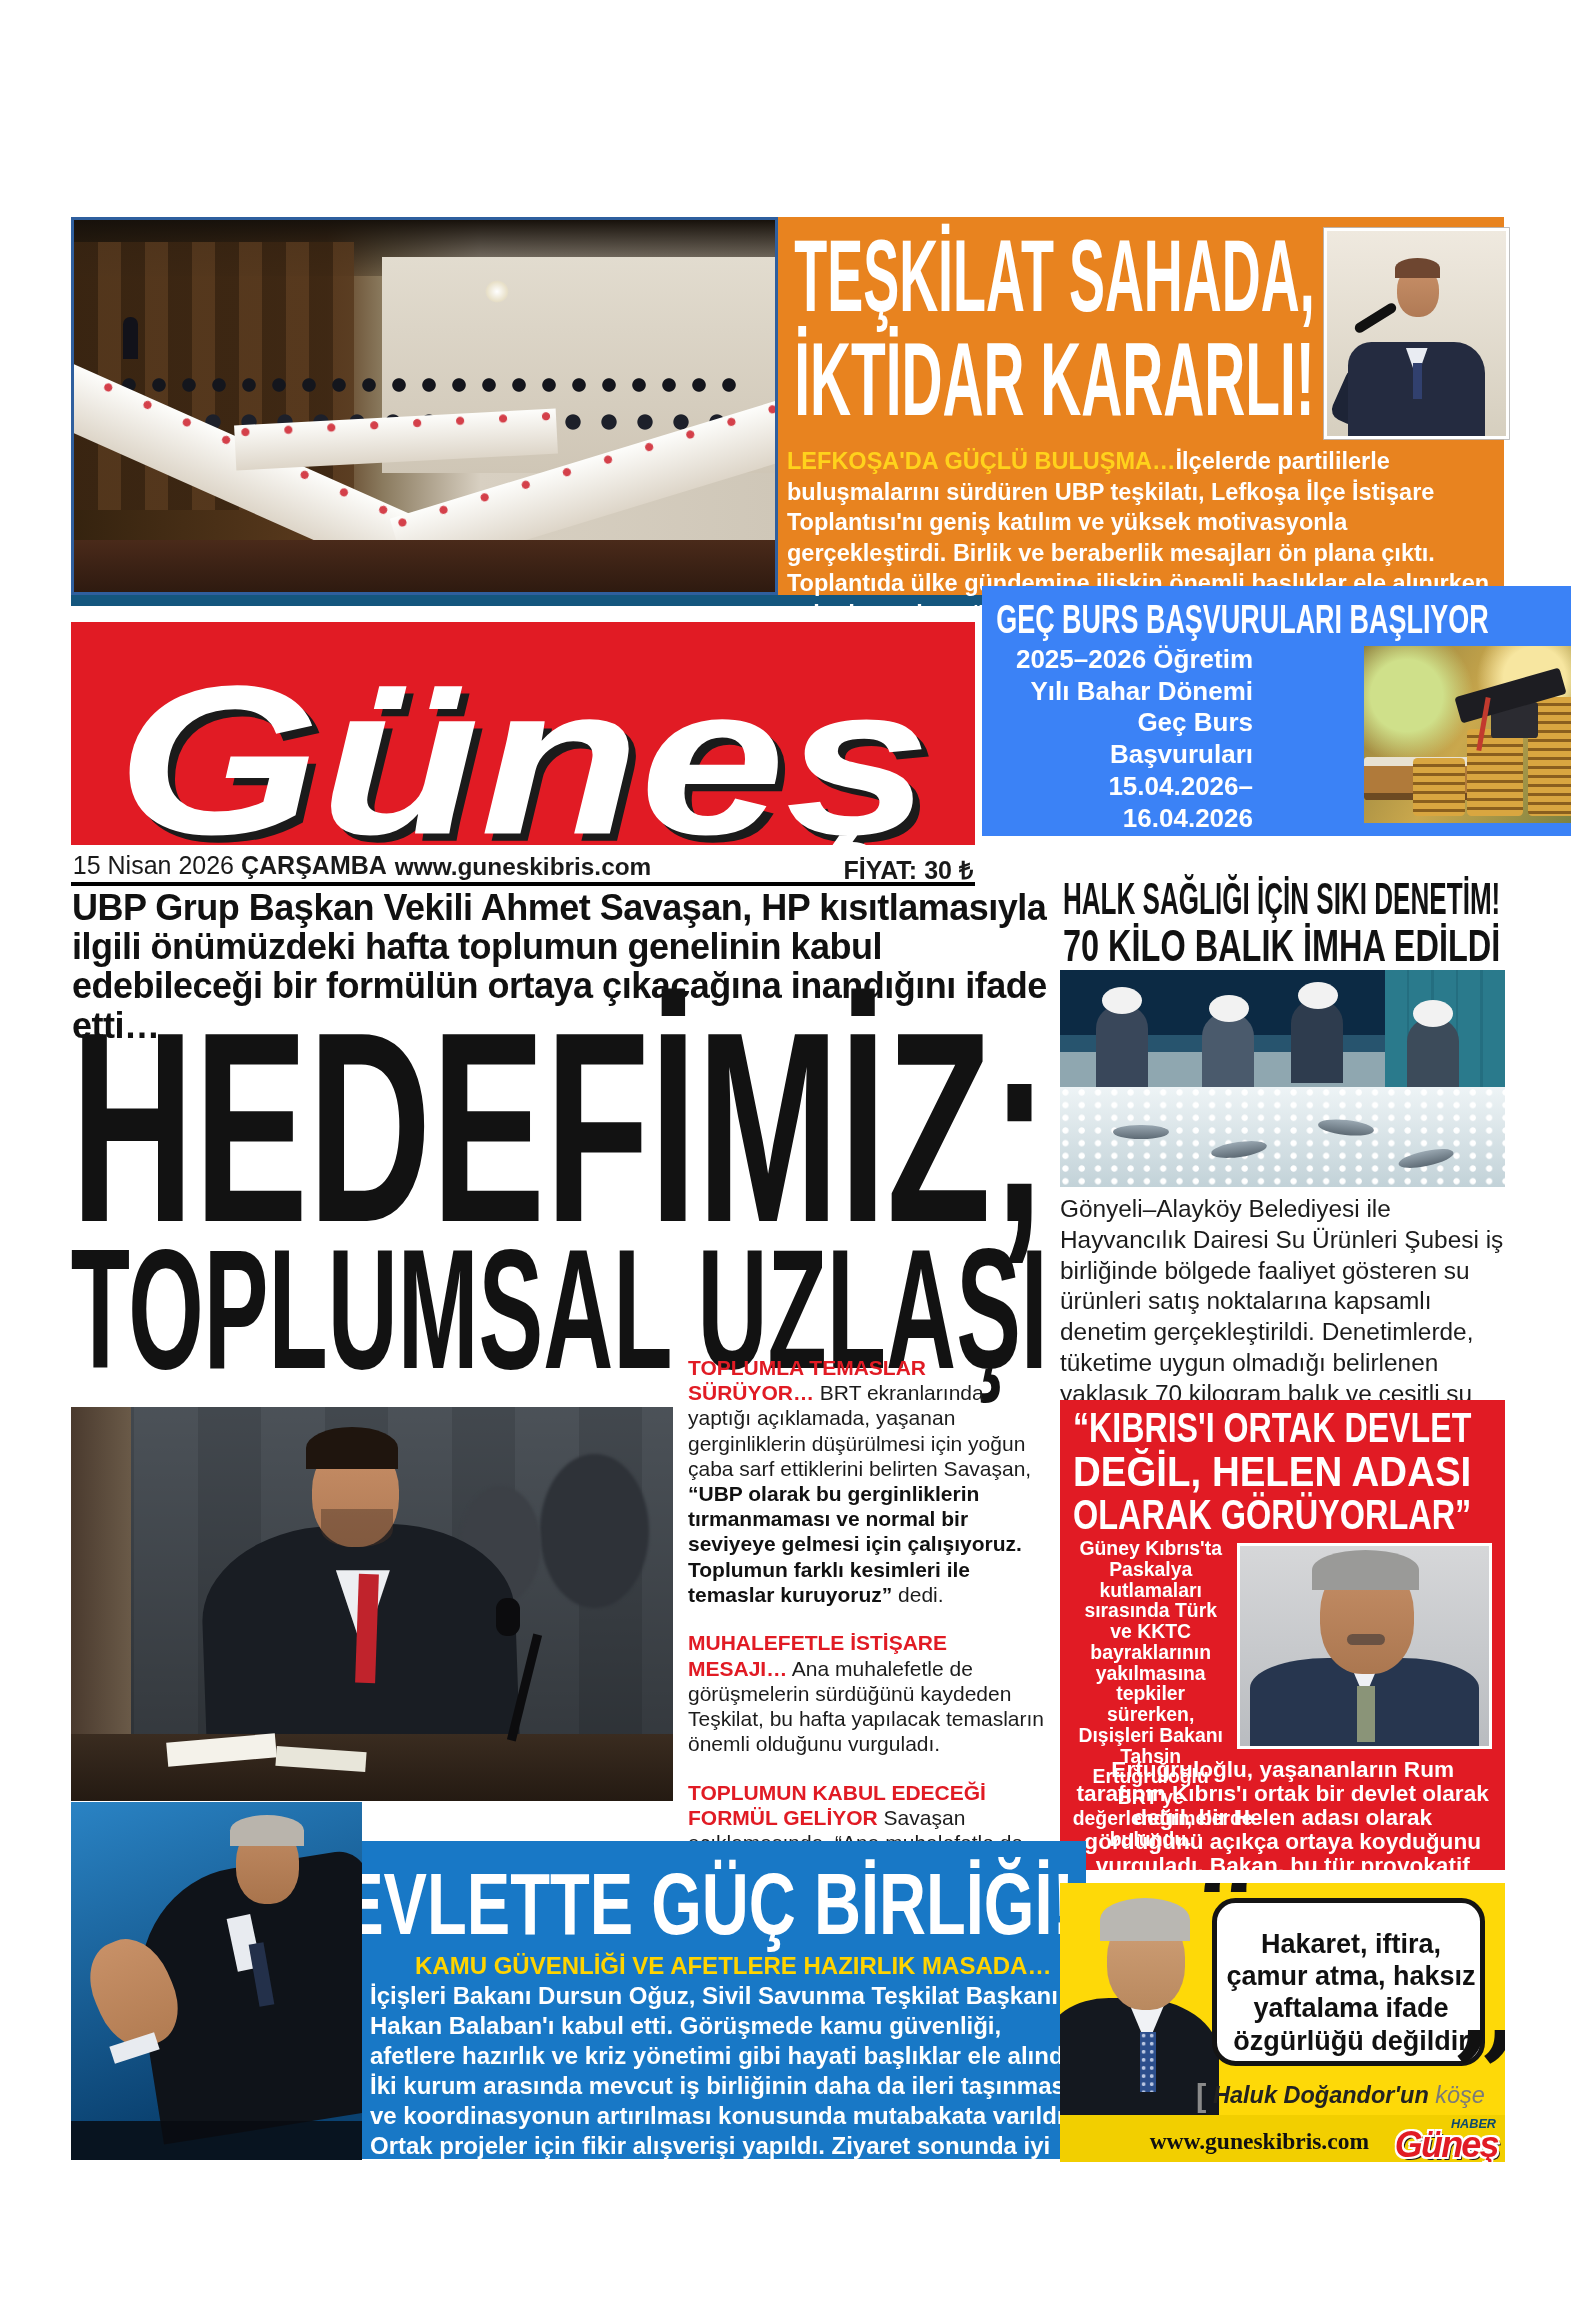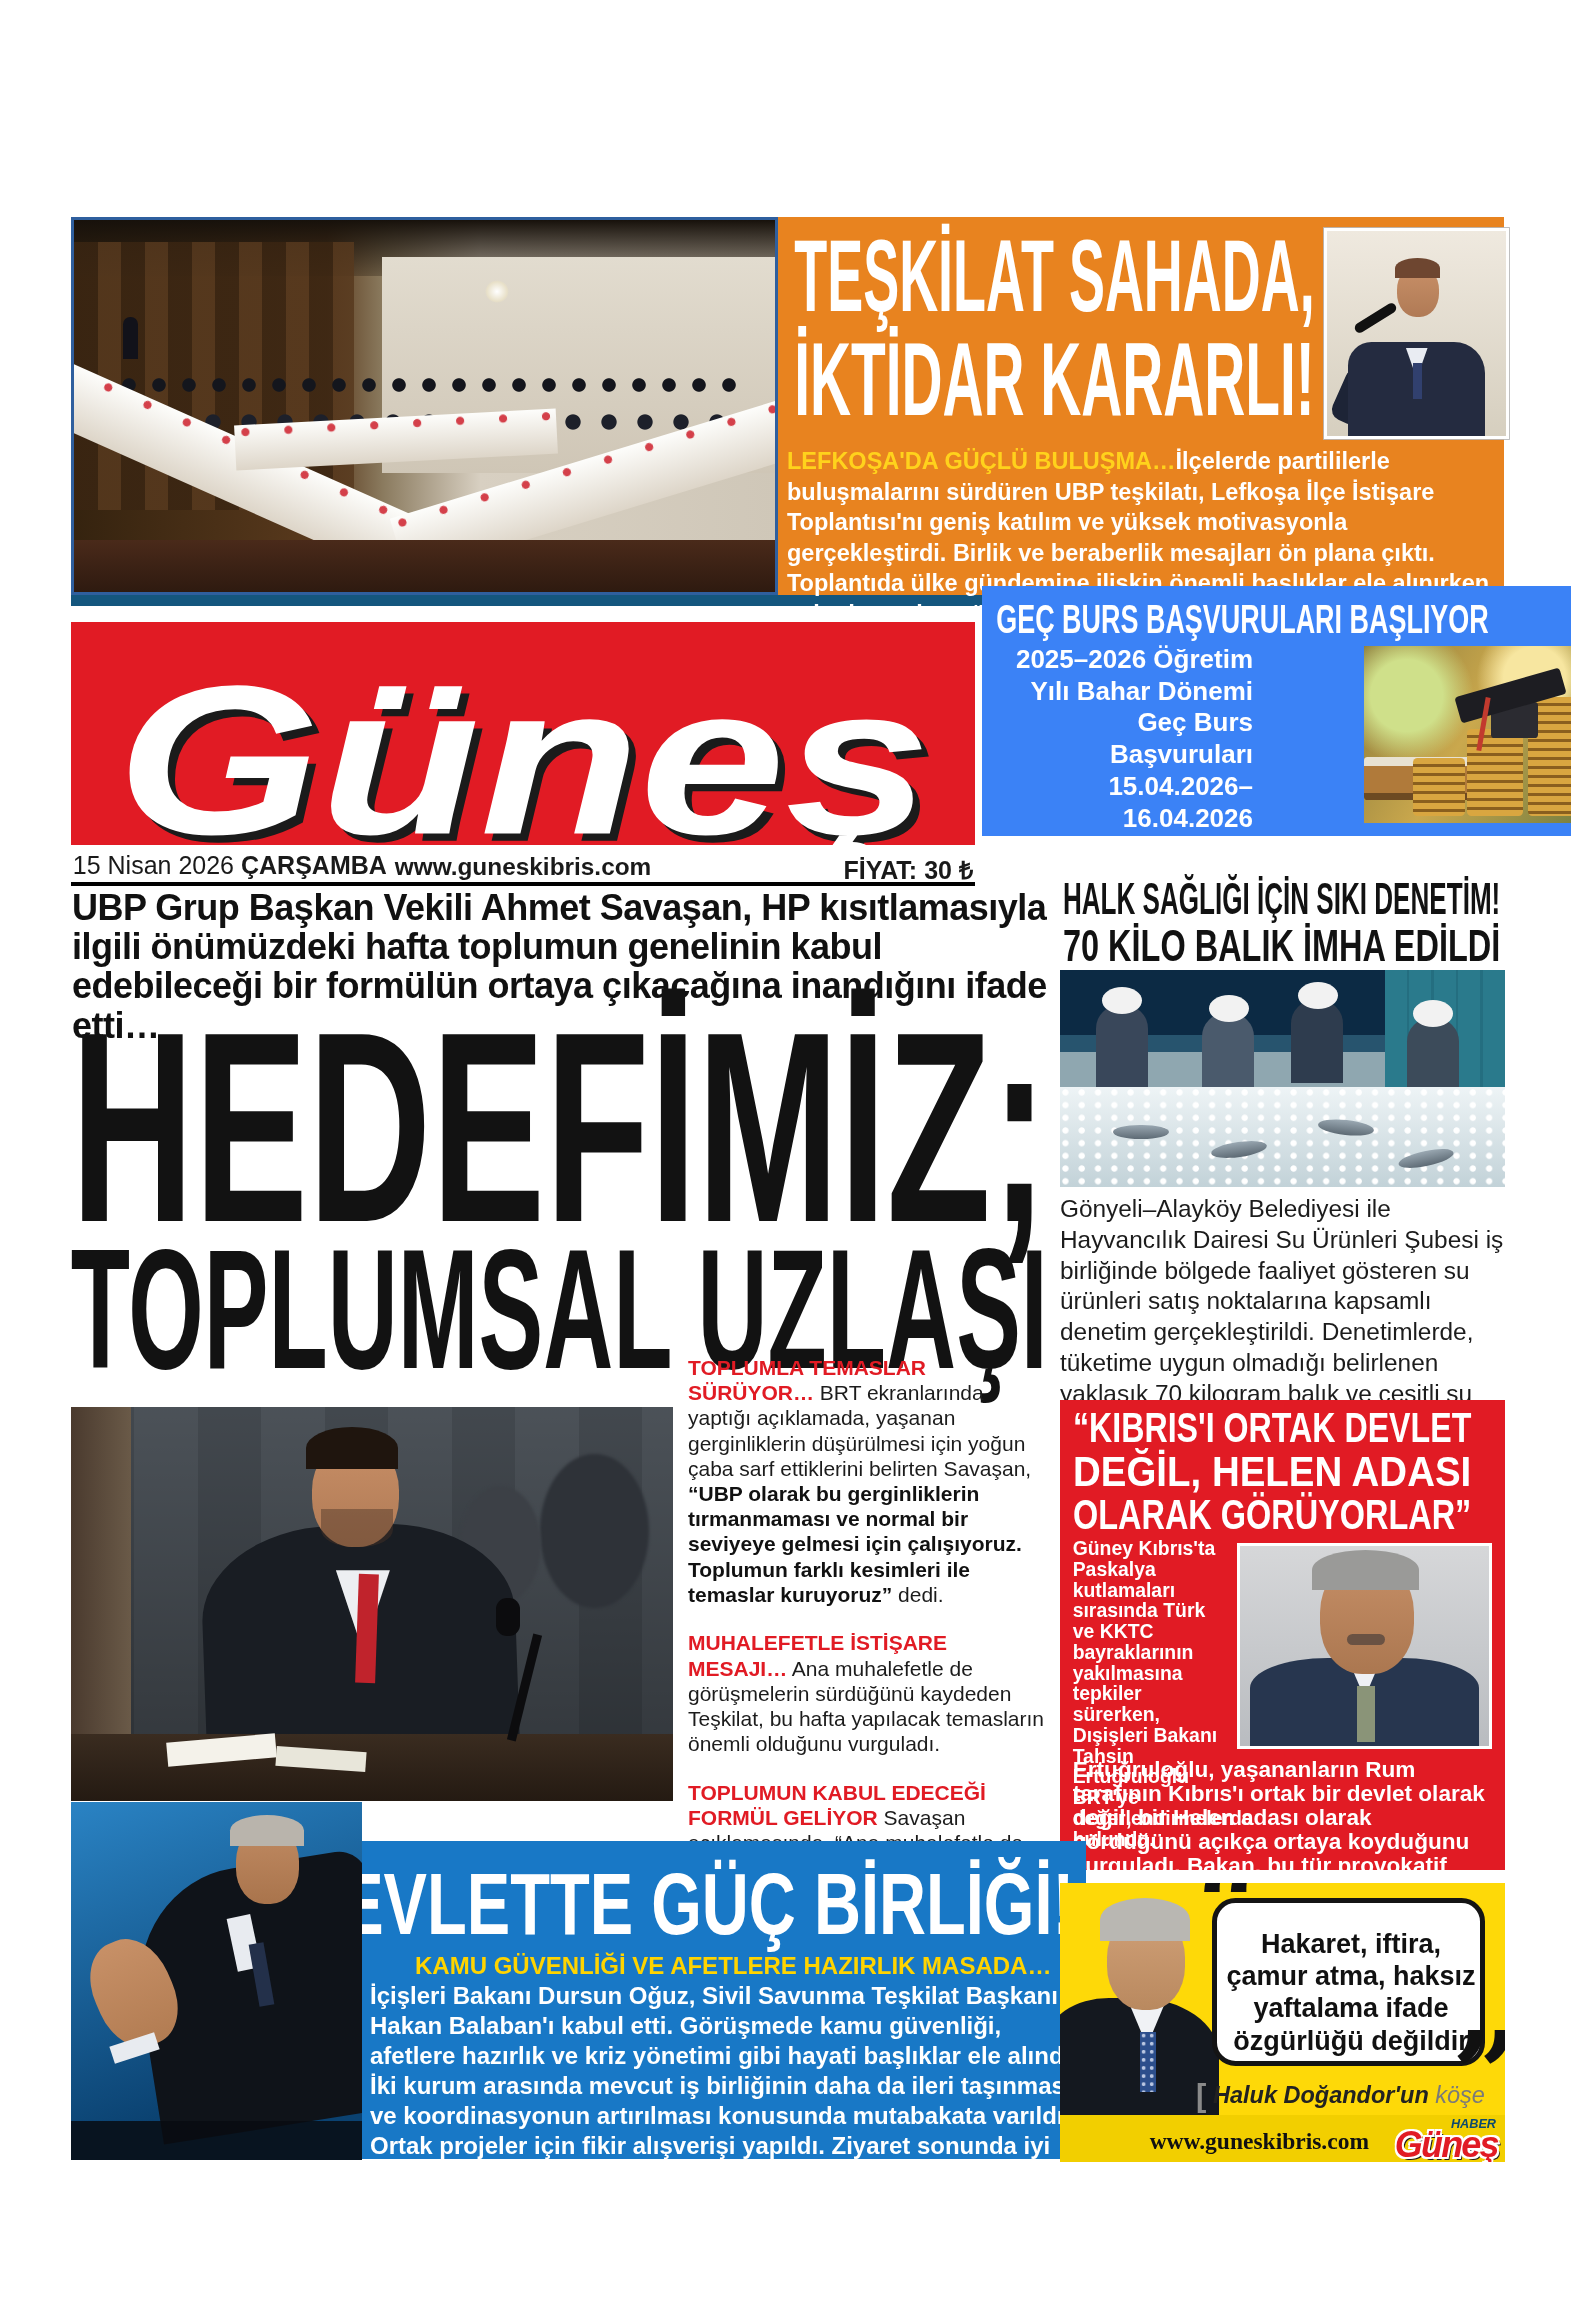--- a/index.html
+++ b/index.html
@@ -124,21 +124,21 @@
       background:radial-gradient(circle at 5.4px 5.4px,#ffffff 2.7px,transparent 3.6px),
                  linear-gradient(#eef4f6,#c2d2d8);background-size:16.3px 12.7px,100% 100%;}
   .fp-p{position:absolute;width:52px;height:83px;border-radius:23.5px 23.5px 0 0;}
   .fp-cap{position:absolute;left:6.3px;top:-18px;width:40px;height:27px;border-radius:50%;background:#f2f2f2;}
   .fp-fish{position:absolute;width:56px;height:14.5px;border-radius:50%;
       background:linear-gradient(#9aa8b2,#5d6a74);}
   .fish-body{left:1060px;top:1194px;width:445px;font-size:24.4px;line-height:1.26;color:#1c1c1c;}
   .fish-ref{position:absolute;right:0;bottom:-1.8px;color:#e11b24;font-weight:bold;font-size:25px;background:#fff;padding-left:7.2px;}
 
   
-  .red-box{left:1060px;top:1400px;width:445px;height:470px;background:#e11b24;box-sizing:border-box;padding:0;}
+  .red-box{left:1060px;top:1400px;width:445px;height:470px;background:#e11b24;box-sizing:border-box;padding:0;text-align:center;}
   .red-left{position:absolute;left:12.7px;top:138px;width:156px;color:#fff;font-weight:bold;
       font-size:19.4px;line-height:1.07;}
   .ph-ertug{position:absolute;left:177px;top:143px;width:255px;height:206px;border:3.6px solid #fff;
       box-sizing:border-box;overflow:hidden;background:linear-gradient(#d6d7d9,#b9bcc0);}
   .er-suit{position:absolute;left:4%;bottom:0;width:92%;height:44%;background:#27364f;border-radius:34% 34% 0 0;}
   .er-shirt{position:absolute;left:42%;bottom:24%;width:40px;height:47px;background:#eef0f4;
       clip-path:polygon(0 0,100% 0,50% 100%);}
   .er-tie{position:absolute;left:47%;bottom:2%;width:18px;height:56px;background:#8a9478;}
   .er-head{position:absolute;left:32%;top:8%;width:94px;height:112px;border-radius:45%;
       background:linear-gradient(#c58e66,#ab7750);}

